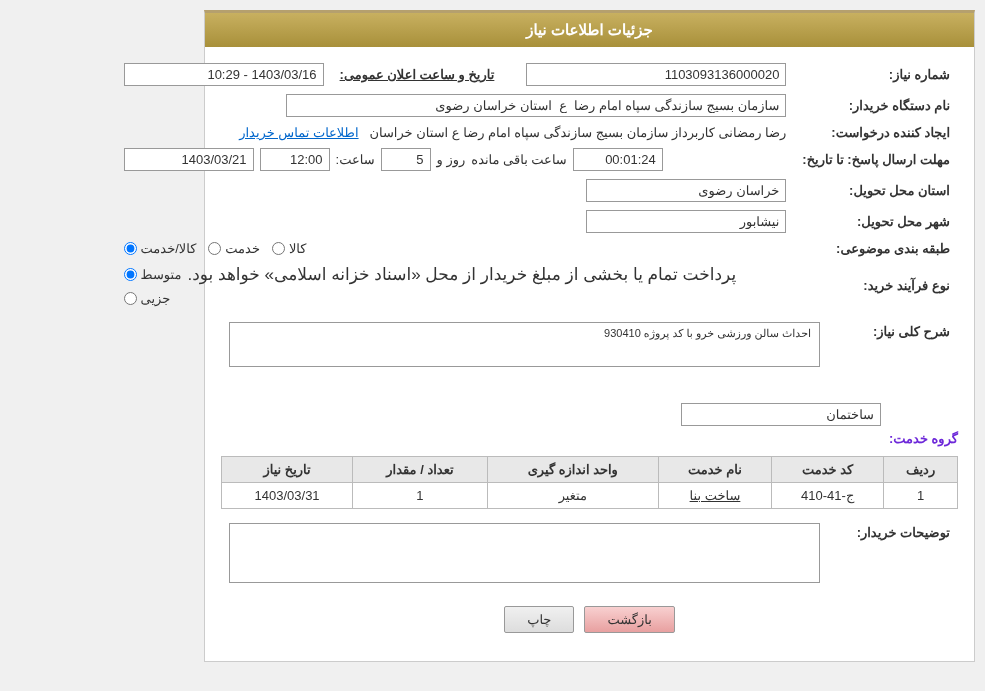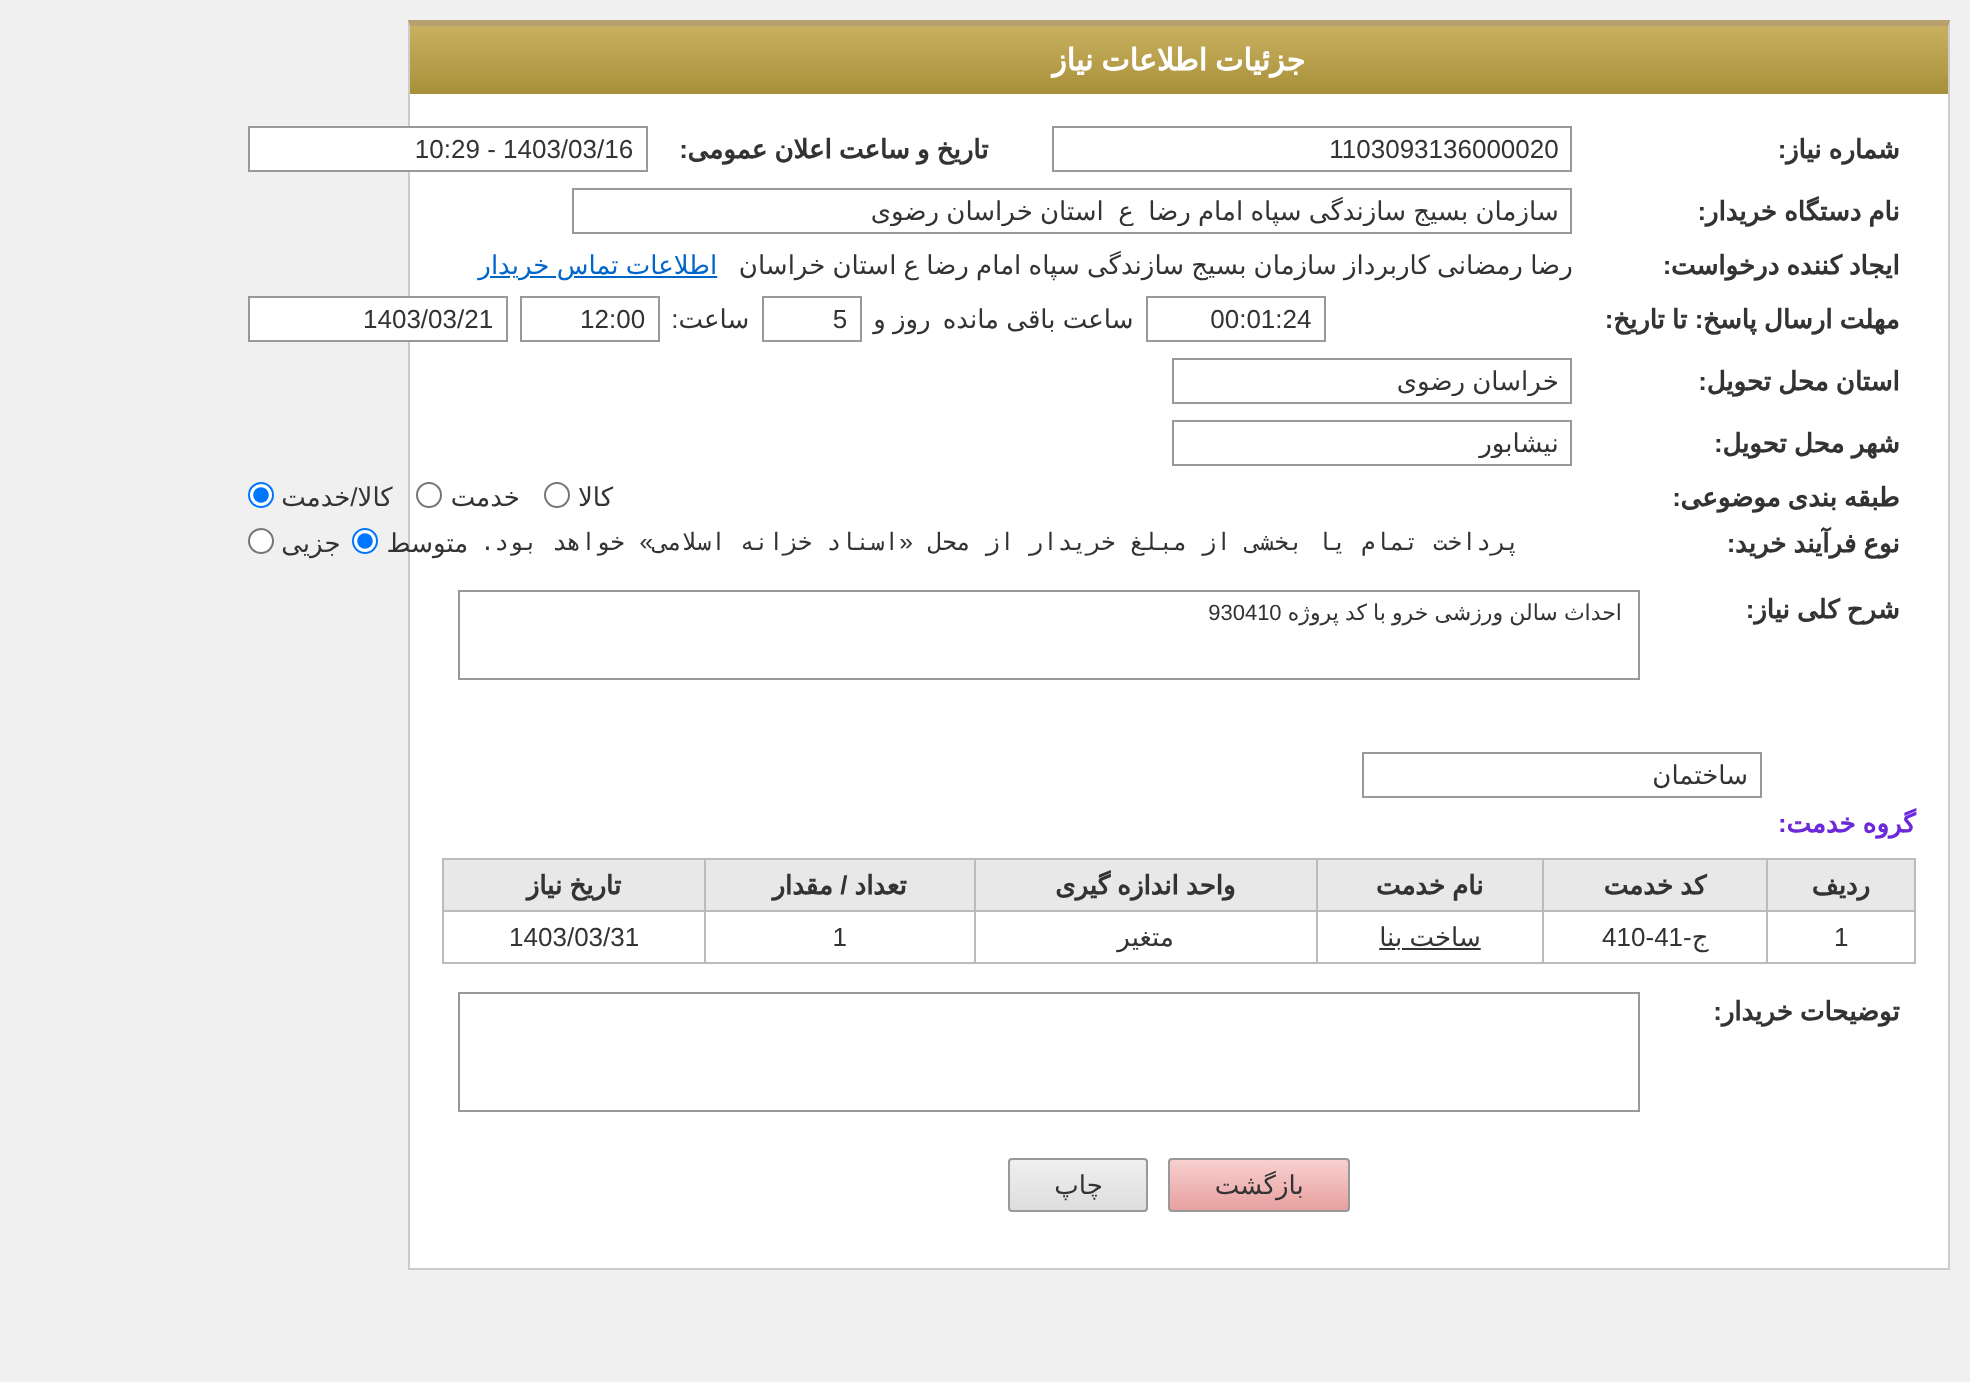--- a/index.html
+++ b/index.html
@@ -89,29 +89,28 @@
       justify-content: flex-end;
     }
     .radio-group {
       display: flex;
       gap: 12px;
       align-items: center;
       justify-content: flex-end;
     }
     .radio-item {
       display: flex;
-      align-items: flex-start;
+      align-items: center;
       gap: 4px;
     }
     .radio-item input { margin: 0; }
     .note-text {
-      font-size: 12px;
-      color: #333;
-      text-align: right;
-      font-family: Liberation Mono, monospace;
+      font-size: 17px;
+      color: #333;
+      text-align: right;
     }
     .textarea-box {
       border: 1px solid #999;
       background: #fff;
       width: 100%;
       min-height: 60px;
       resize: none;
       font-family: Tahoma, Arial, sans-serif;
       font-size: 13px;
       direction: rtl;
@@ -197,21 +196,21 @@
     <div class="card-body">
 
       <table class="info-table">
         <tbody>
             <tr>
           <td class="label-cell">شماره نیاز:</td>
           <td class="value-cell">
             <input class="input-box input-wide" type="text" readonly="" value="1103093136000020" style="">
           </td>
           <td style="width:20px;"></td>
-          <td class="label-cell" style="text-align:left;">تاریخ و ساعت اعلان عمومی:</td>
+          <td class="label-cell" style="text-align:left;text-decoration:underline;">تاریخ و ساعت اعلان عمومی:</td>
           <td class="value-cell">
             <input class="input-box input-medium" type="text" readonly="" value="1403/03/16 - 10:29" style="">
           </td>
         </tr>
         <tr>
           <td class="label-cell">نام دستگاه خریدار:</td>
           <td class="value-cell" colspan="4">
             <input class="input-box" style="width: 500px;" type="text" readonly="" value="سازمان بسیج سازندگی سپاه امام رضا  ع  استان خراسان رضوی">
           </td>
         </tr>

